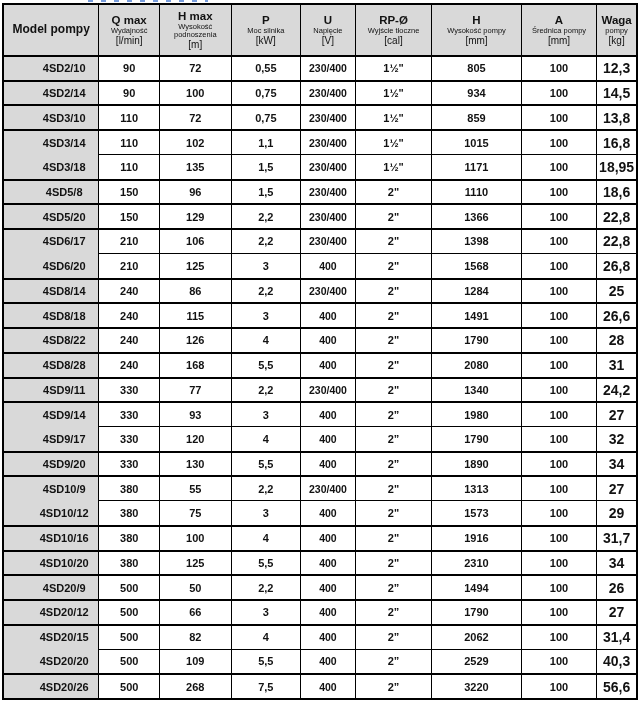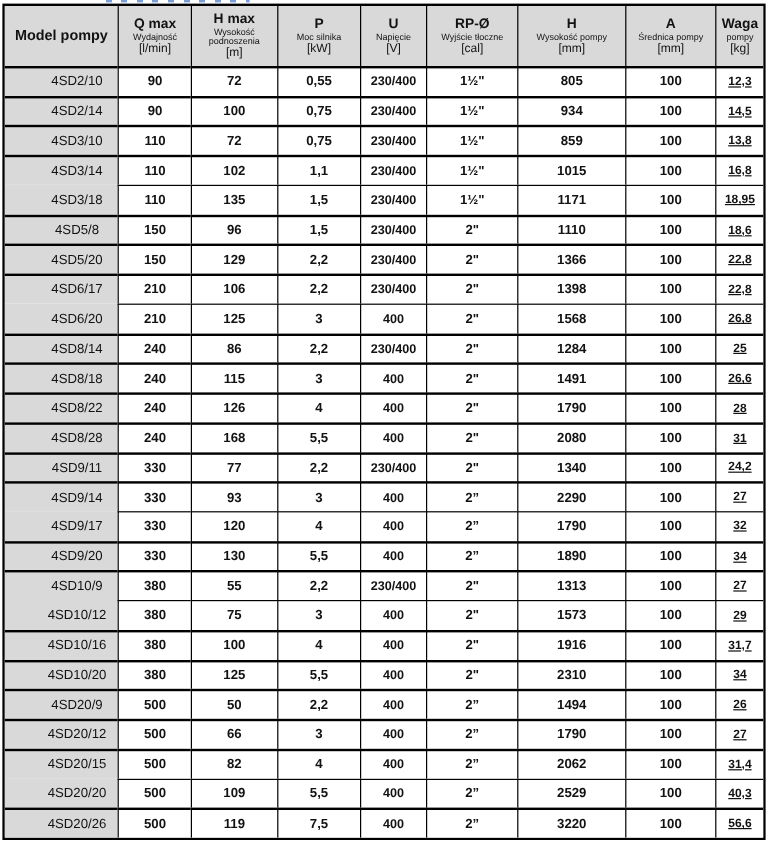--- a/index.html
+++ b/index.html
@@ -57,30 +57,30 @@
   }
   .model-header {
     font-weight: bold;
     font-size: 12px;
   }
   .h-title { font-weight: bold; font-size: 11.5px; }
   .h-sub   { font-size: 7.5px; line-height: 1.05; max-width: 96%; }
   .h-unit  { font-weight: normal; font-size: 10px; }
   .model-cell {
     background: #d9d9d9;
-    font-weight: normal;
+    font-weight: bold;
     font-size: 11px;
     padding-left: 26px;
   }
   .data-cell {
     font-weight: bold;
     font-size: 11px;
     background: #ffffff;
   }
-  .col-8 { font-size: 10px; text-decoration: underline; }   
+  .col-8 { font-size: 14px; }   
   .col-4 { font-size: 10.5px; } 
   .sep-thick { border-top: 2.5px solid #000; }
   .sep-thin  { border-top: 1.3px solid #000; }
   .no-sep    { border-top-color: transparent; } 
 </style>
 </head>
 <body>
 
 <div class="page">
   <div class="artifact"></div>
@@ -262,21 +262,21 @@
       <div class="cell data-cell col-5 sep-thick">2"</div>
       <div class="cell data-cell col-6 sep-thick">1340</div>
       <div class="cell data-cell col-7 sep-thick">100</div>
       <div class="cell data-cell col-8 sep-thick">24,2</div>
       <div class="cell model-cell first-col sep-thick">4SD9/14</div>
       <div class="cell data-cell col-1 sep-thick">330</div>
       <div class="cell data-cell col-2 sep-thick">93</div>
       <div class="cell data-cell col-3 sep-thick">3</div>
       <div class="cell data-cell col-4 sep-thick">400</div>
       <div class="cell data-cell col-5 sep-thick">2”</div>
-      <div class="cell data-cell col-6 sep-thick">2290</div>
+      <div class="cell data-cell col-6 sep-thick">1980</div>
       <div class="cell data-cell col-7 sep-thick">100</div>
       <div class="cell data-cell col-8 sep-thick">27</div>
       <div class="cell model-cell first-col sep-thin no-sep">4SD9/17</div>
       <div class="cell data-cell col-1 sep-thin">330</div>
       <div class="cell data-cell col-2 sep-thin">120</div>
       <div class="cell data-cell col-3 sep-thin">4</div>
       <div class="cell data-cell col-4 sep-thin">400</div>
       <div class="cell data-cell col-5 sep-thin">2”</div>
       <div class="cell data-cell col-6 sep-thin">1790</div>
       <div class="cell data-cell col-7 sep-thin">100</div>
@@ -357,21 +357,21 @@
       <div class="cell data-cell col-1 sep-thin">500</div>
       <div class="cell data-cell col-2 sep-thin">109</div>
       <div class="cell data-cell col-3 sep-thin">5,5</div>
       <div class="cell data-cell col-4 sep-thin">400</div>
       <div class="cell data-cell col-5 sep-thin">2”</div>
       <div class="cell data-cell col-6 sep-thin">2529</div>
       <div class="cell data-cell col-7 sep-thin">100</div>
       <div class="cell data-cell col-8 sep-thin">40,3</div>
       <div class="cell model-cell first-col sep-thick">4SD20/26</div>
       <div class="cell data-cell col-1 sep-thick">500</div>
-      <div class="cell data-cell col-2 sep-thick">119</div>
+      <div class="cell data-cell col-2 sep-thick">268</div>
       <div class="cell data-cell col-3 sep-thick">7,5</div>
       <div class="cell data-cell col-4 sep-thick">400</div>
       <div class="cell data-cell col-5 sep-thick">2”</div>
       <div class="cell data-cell col-6 sep-thick">3220</div>
       <div class="cell data-cell col-7 sep-thick">100</div>
       <div class="cell data-cell col-8 sep-thick">56,6</div>
     </div>
 </div>
 
 </body></html>

